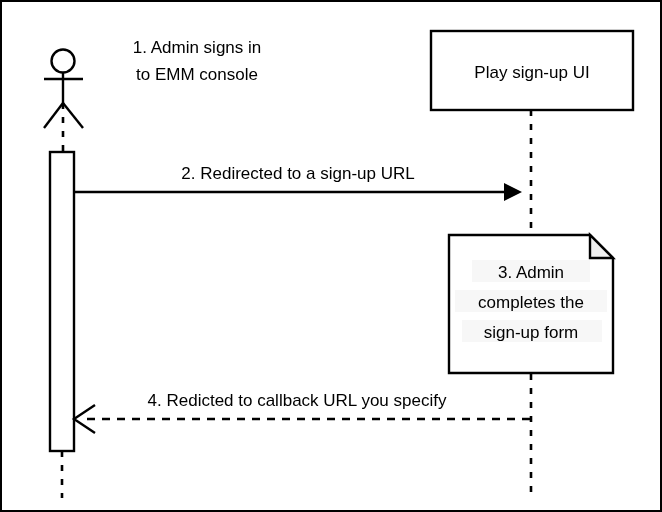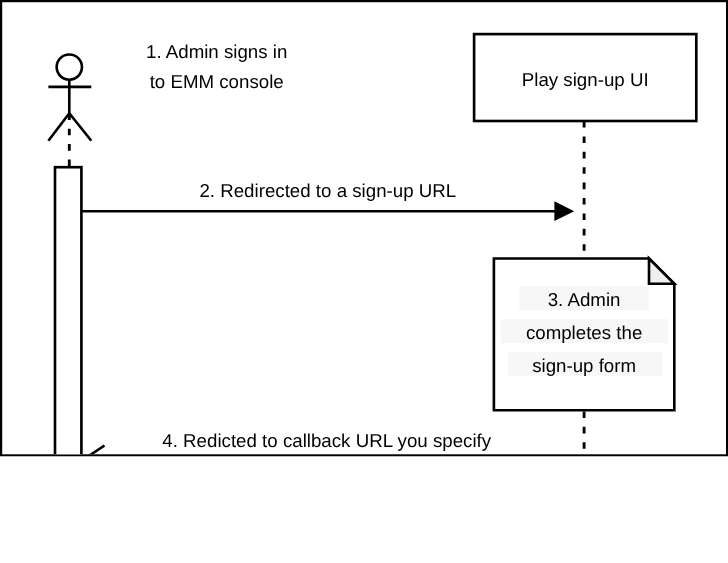--- a/index.html
+++ b/index.html
@@ -6,21 +6,21 @@
     margin: 0;
     padding: 0;
     background: #ffffff;
   }
   body {
     font-family: "Liberation Sans", sans-serif;
   }
   #canvas {
     position: relative;
     width: 662px;
-    height: 415px;
+    height: 512px;
     background: #ffffff;
     box-sizing: border-box;
     border: 2px solid #000000;
     overflow: hidden;
   }
   #diagram-svg {
     display: block;
     width: 662px;
     height: 512px;
   }

